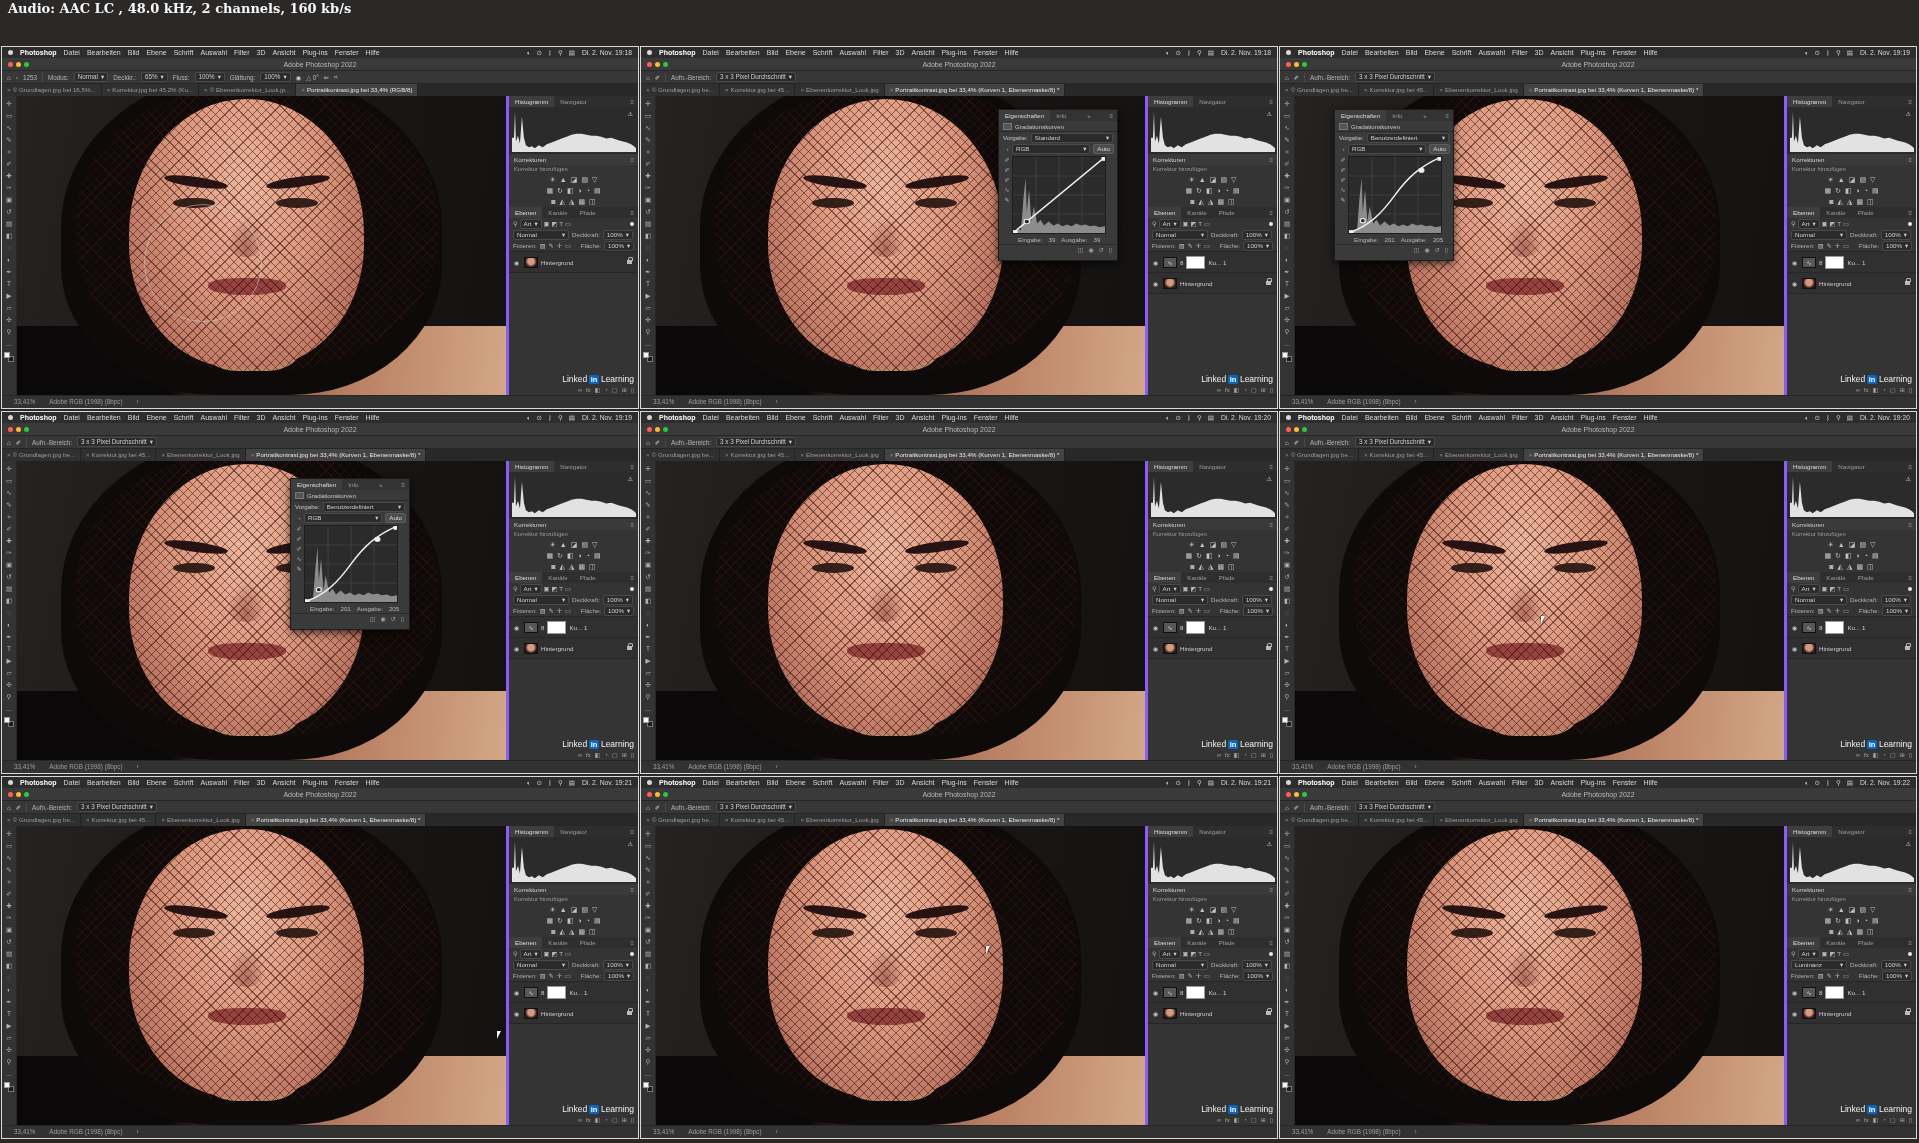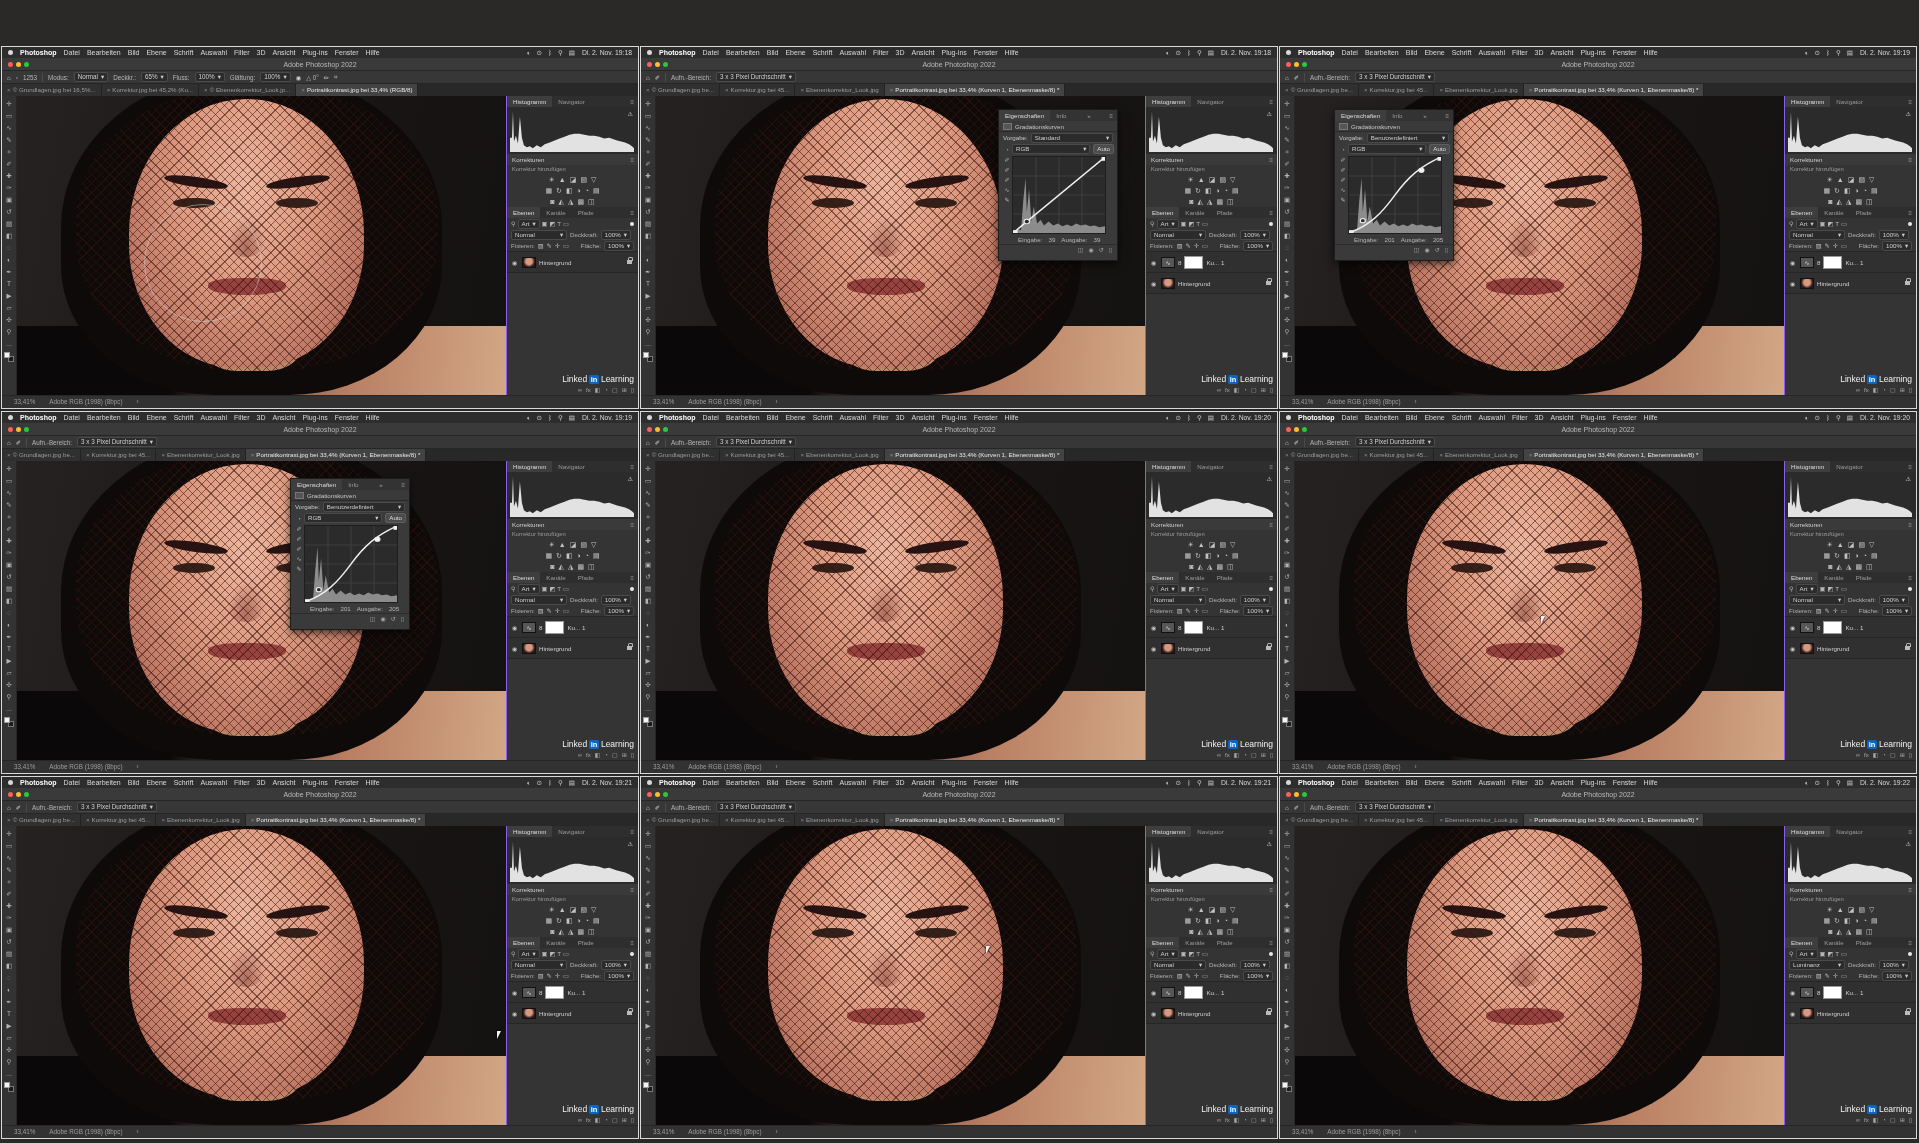--- a/index.html
+++ b/index.html
@@ -71,21 +71,21 @@
   .net { position:absolute; left:12%; right:14%; top:-3%; bottom:8%; border-radius:46%;
     background:
       repeating-linear-gradient(45deg, rgba(56,20,14,.55) 0px, rgba(56,20,14,.55) .9px, transparent .9px, transparent 6.5px),
       repeating-linear-gradient(-45deg, rgba(56,20,14,.55) 0px, rgba(56,20,14,.55) .9px, transparent .9px, transparent 6.5px); }
   .brushcircle { position:absolute; left:26%; top:36%; width:118px; height:118px;
     border:1px solid rgba(215,215,215,.5); border-radius:50%; }
   .cursor { position:absolute; width:0; height:0; border-left:4px solid #f4f4f4;
     border-right:3px solid transparent; border-bottom:8px solid transparent;
     filter:drop-shadow(0 0 1px #000); z-index:9; }
   
-  .dock { width:132px; background:#343434; border-left:1px solid #8b5cf6; display:flex;
+  .dock { width:132px; background:#343434; border-left:3px solid #8b5cf6; display:flex;
     flex-direction:column; font-size:6.2px; }
   .phead { height:11px; background:#2e2e2e; display:flex; align-items:center; }
   .ptab { padding:0 6px; line-height:11px; color:#9a9a9a; }
   .ptab.active { background:#3e3e3e; color:#dedede; }
   .pmenu { margin-left:auto; padding-right:4px; color:#9a9a9a; }
   .histo-body { height:47px; background:#2b2b2b; position:relative; padding:2px 3px; }
   .warn { position:absolute; right:5px; top:3px; color:#d8d8d8; font-size:6px; }
   .korr-title { height:11px; line-height:11px; padding-left:5px; background:#3a3a3a; color:#cfcfcf; display:flex; }
   .korr-add { height:9px; line-height:9px; padding-left:5px; color:#9a9a9a; font-size:5.8px; }
   .krow { display:flex; justify-content:center; gap:4px; height:11px; align-items:center; }
@@ -133,20 +133,21 @@
   .curve-linear .p-s, .curve-linear .m-s1, .curve-linear .m-s2 { display:none; }
   .curve-s .p-lin, .curve-s .m-lin { display:none; }
   
   .statusbar { height:12px; background:#323232; border-top:1px solid #262626; display:flex;
     align-items:center; gap:14px; padding-left:12px; font-size:6.3px; color:#9d9d9d; }
 </style>
 </head>
 <body>
 
 <div class="page-header">
+  <div>Audio: AAC LC , 48.0 kHz, 2 channels, 160 kb/s</div>
 </div>
 
 <div class="grid">
   <div class="frame">
 
     <div class="menubar">
       <span class="apple"></span>
       <span class="menus">
           <span class="menu-item">Photoshop</span>
           <span class="menu-item">Datei</span>

